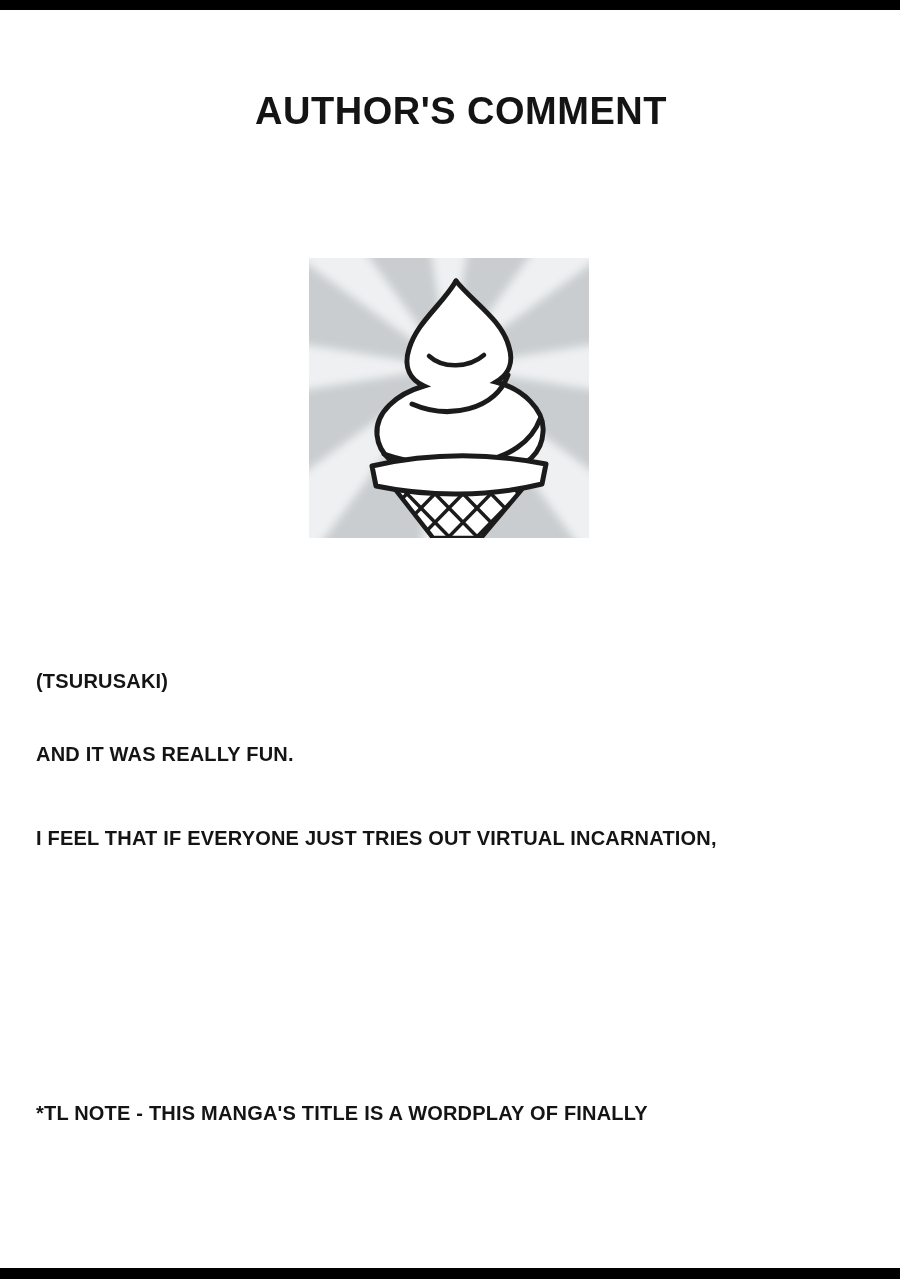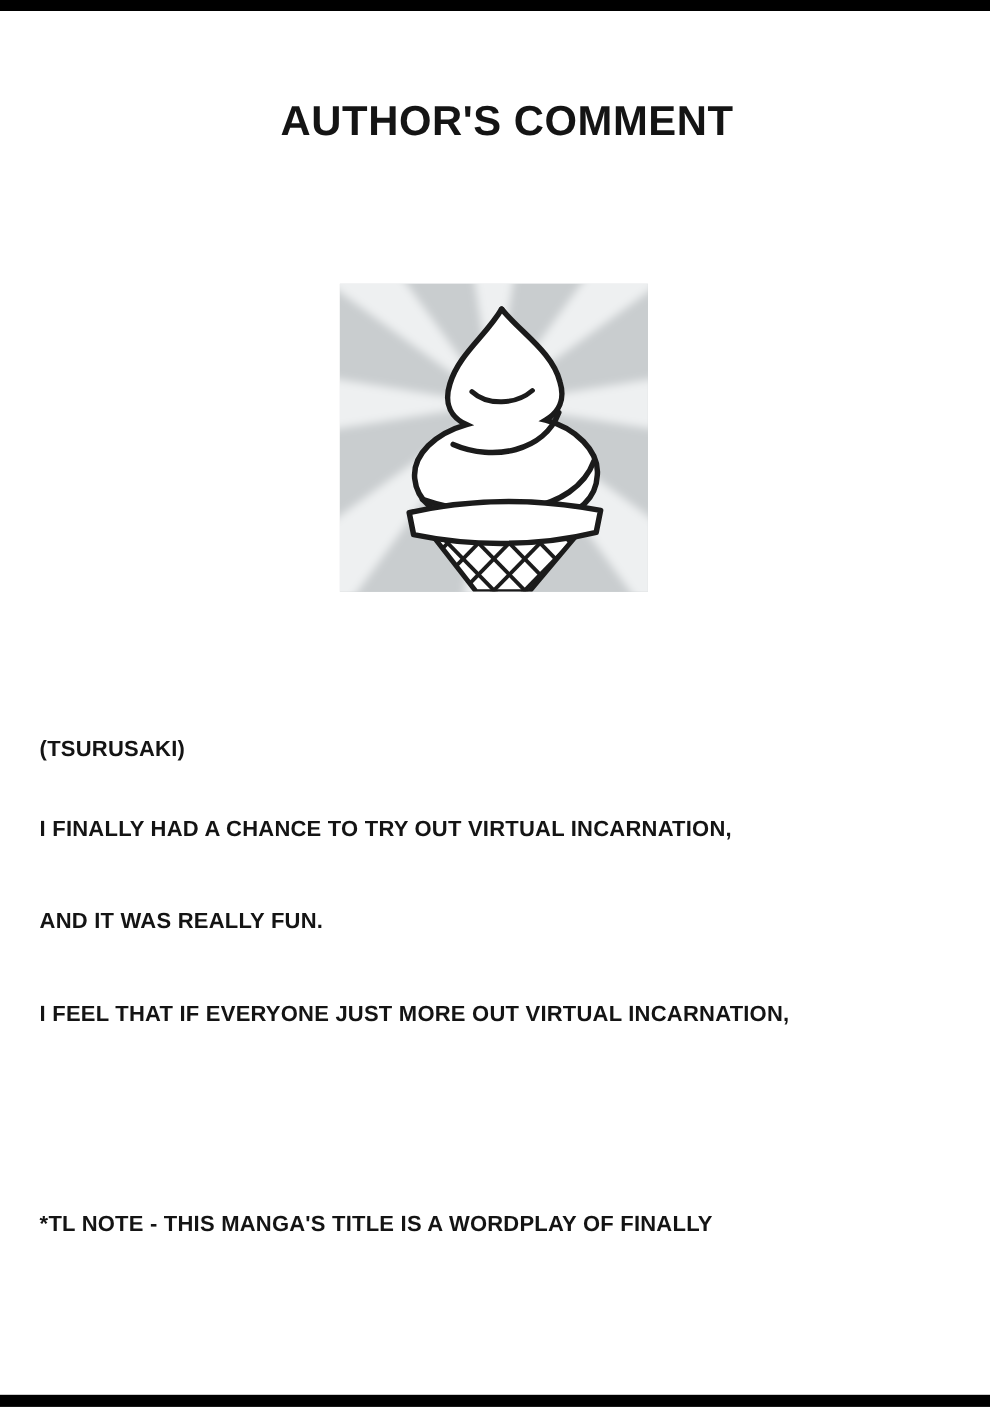--- a/index.html
+++ b/index.html
@@ -96,22 +96,21 @@
         <path d="M15 292 L100 205"></path>
     </g>
 
     <path d="M63 208 C120 195 180 195 237 206 L233 226 C180 239 120 239 67 228 Z" fill="#ffffff" stroke="#1b1b1b" stroke-width="5" stroke-linejoin="round"></path>
   </svg>
 </div>
 
 <div class="text-block author-credit">(TSURUSAKI)</div>
 
 <div class="text-block comment-block">
-  <div>I FINALLY HAD A CHANCE TO TRY OUT VIRTUAL INCARNATION,</div>
   <div>AND IT WAS REALLY FUN.</div>
-  <div>I FEEL THAT IF EVERYONE JUST MORE OUT VIRTUAL INCARNATION,</div>
+  <div>I FEEL THAT IF EVERYONE JUST TRIES OUT VIRTUAL INCARNATION,</div>
 </div>
 
 <div class="text-block tl-note">
   <div>*TL NOTE - THIS MANGA'S TITLE IS A WORDPLAY OF FINALLY</div>
 </div>
 
 <div class="edge-bar bottom"></div>
 
 </body></html>

